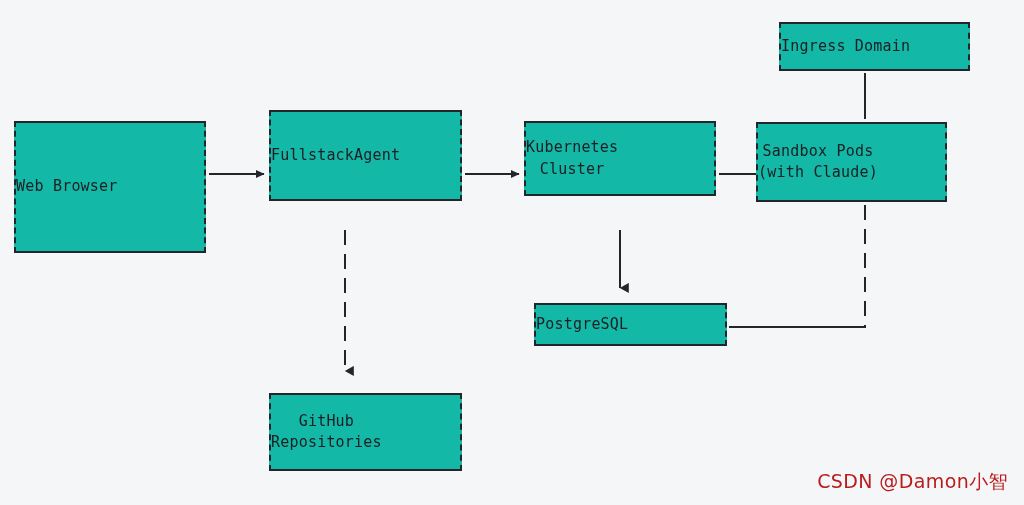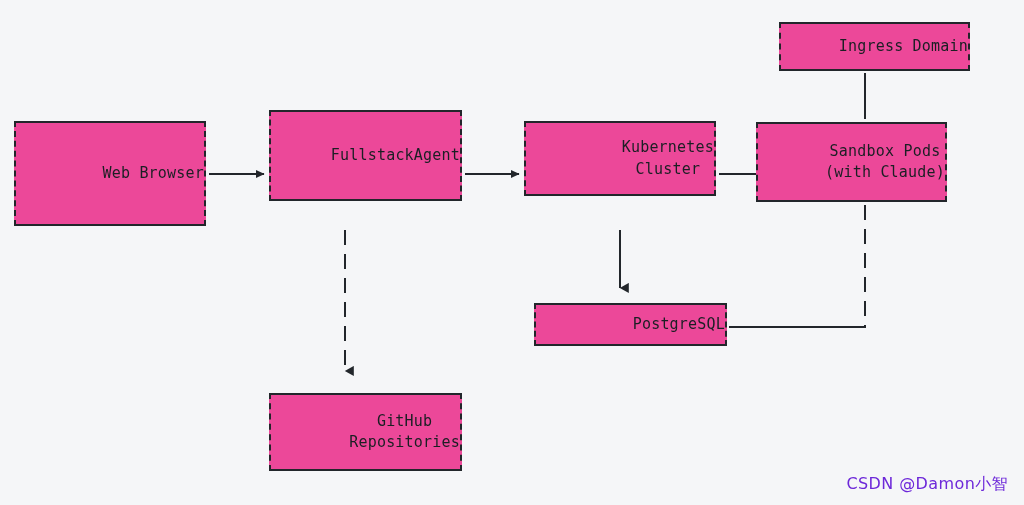--- a/index.html
+++ b/index.html
@@ -11,28 +11,28 @@
     position: relative;
     width: 1024px;
     height: 505px;
     background: #f5f6f8;
     overflow: hidden;
     font-family: "DejaVu Sans Mono", "Liberation Mono", monospace;
   }
   .node {
     position: absolute;
     box-sizing: border-box;
-    background: #ec4899;
+    background: #14b8a6;
     border-top: 2px solid #22262b;
     border-bottom: 2px solid #22262b;
     border-left: 2px dashed #22262b;
     border-right: 2px dashed #22262b;
     display: flex;
     align-items: center;
-    justify-content: flex-end;
+    justify-content: flex-start;
     text-align: center;
     color: #1b1f24;
     font-size: 15px;
     line-height: 1.42;
     letter-spacing: 0.2px;
     white-space: pre;
   }
   .node .label {
     display: block;
   }
@@ -41,23 +41,23 @@
     left: 0;
     top: 0;
     width: 1024px;
     height: 505px;
     pointer-events: none;
   }
   #watermark {
     position: absolute;
     right: 16px;
     bottom: 10px;
-    color: #6d28d9;
+    color: #b91c1c;
     font-family: "DejaVu Sans", "Liberation Sans", sans-serif;
-    font-size: 16px;
+    font-size: 19px;
     letter-spacing: 0.4px;
     user-select: none;
   }
 </style>
 </head>
 <body>
 
 <div id="canvas">
 
   <svg id="connectors" viewBox="0 0 1024 505" xmlns="http://www.w3.org/2000/svg">
@@ -79,21 +79,21 @@
     <line x1="865" y1="73" x2="865" y2="119" stroke="#22262b" stroke-width="2"></line>
 
     <line x1="620" y1="230" x2="620" y2="288" stroke="#22262b" stroke-width="2" marker-end="url(#arrowDown)"></line>
 
     <line x1="345" y1="230" x2="345" y2="371" stroke="#22262b" stroke-width="2" stroke-dasharray="15,9" marker-end="url(#arrowDown)"></line>
 
     <line x1="865" y1="205" x2="865" y2="327" stroke="#22262b" stroke-width="2" stroke-dasharray="15,9"></line>
     <line x1="866" y1="327" x2="729" y2="327" stroke="#22262b" stroke-width="2"></line>
   </svg>
 
-  <div class="node" style="left:14px; top:121px; width:192px; height:105px;">
+  <div class="node" style="left:14px; top:121px; width:192px; height:132px;">
     <span class="label">Web Browser</span>
   </div>
 
   <div class="node" style="left:269px; top:110px; width:193px; height:91px;">
     <span class="label">FullstackAgent</span>
   </div>
 
   <div class="node" style="left:524px; top:121px; width:192px; height:75px;">
     <span class="label"><span>Kubernetes</span>
 <span>Cluster</span></span>

